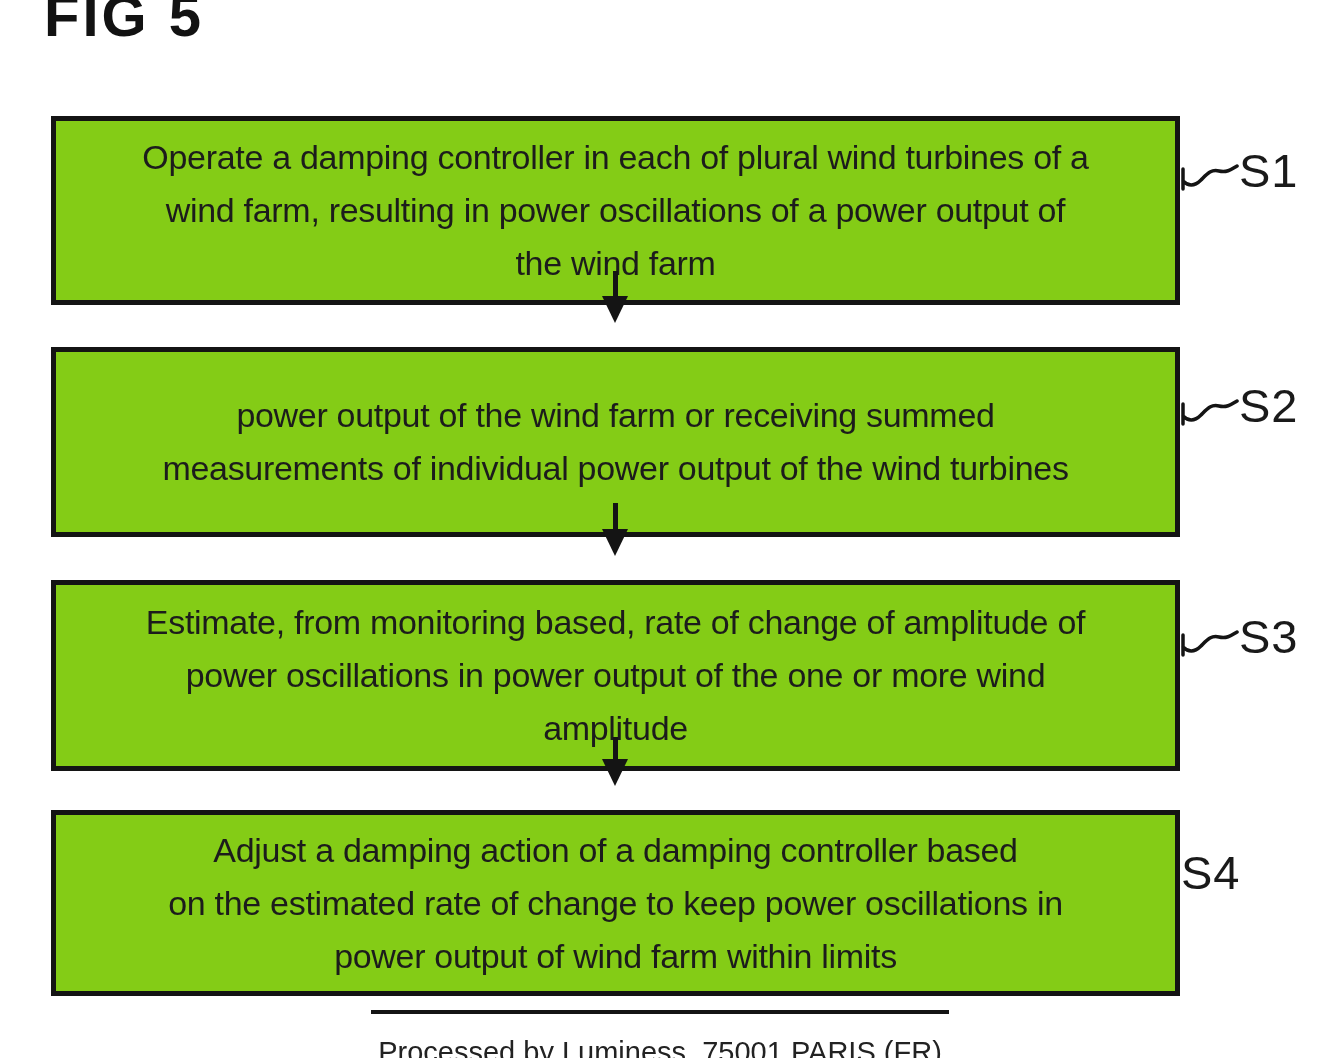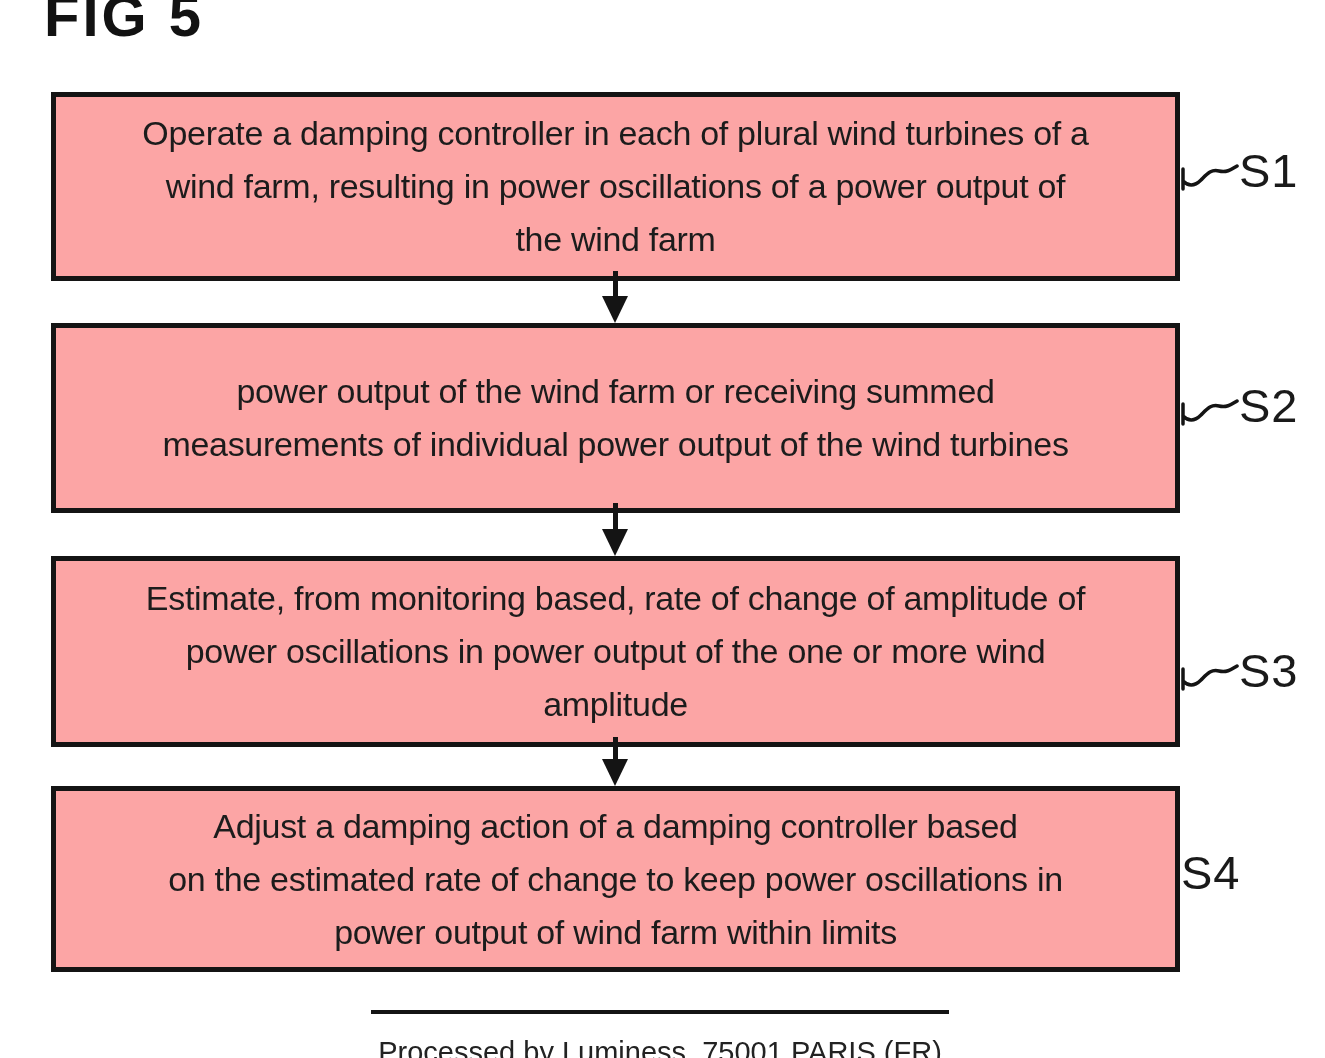--- a/index.html
+++ b/index.html
@@ -37,21 +37,22 @@
     box-sizing: content-box;
     display: flex;
     flex-direction: column;
     justify-content: center;
     align-items: center;
     text-align: center;
     font-size: 34px;
     line-height: 53px;
     letter-spacing: -0.3px;
     color: #1c1c1c;
-    background: #fca5a5;
+    background: #84cc16;
+    margin-top: 24px;
   }
   .step-box .line {
     white-space: nowrap;
   }
 
   
   .flow-arrow {
     position: absolute;
     left: 599px;
     width: 32px;
@@ -147,21 +148,21 @@
 <div class="flow-arrow" style="top:503px; height:53px;">
   <div class="shaft"></div>
   <div class="head"></div>
 </div>
 
 <div class="step-box" style="top:556px; height:181px;">
   <div class="line">Estimate, from monitoring based, rate of change of amplitude of</div>
   <div class="line">power oscillations in power output of the one or more wind</div>
   <div class="line">amplitude</div>
 </div>
-<div class="step-label" style="top:644px;justify-content:center;">
+<div class="step-label" style="top:610px;justify-content:center;">
   <svg width="58" height="44" viewBox="0 0 58 44">
     <path d="M 2 16 L 2 36 M 2 28 C 8 34, 14 33, 20 27 C 26 21, 30 16, 38 18 C 46 20, 51 16, 56 13" fill="none" stroke="#141414" stroke-width="3.5" stroke-linecap="round"></path>
   </svg>
   <span class="label-text">S3</span>
 </div>
 
 <div class="flow-arrow" style="top:737px; height:49px;">
   <div class="shaft"></div>
   <div class="head"></div>
 </div>

